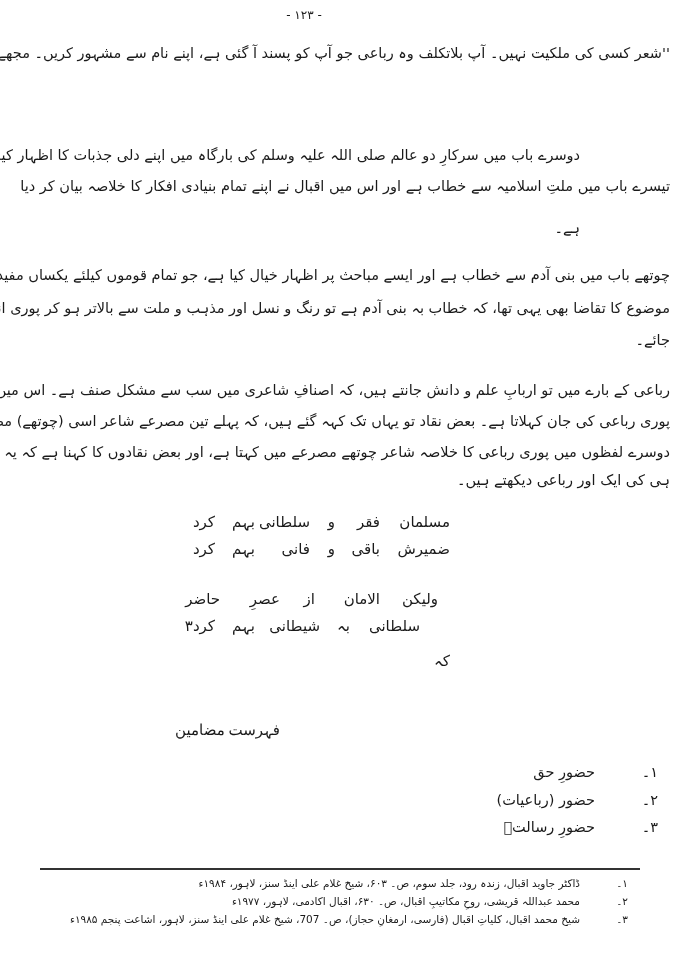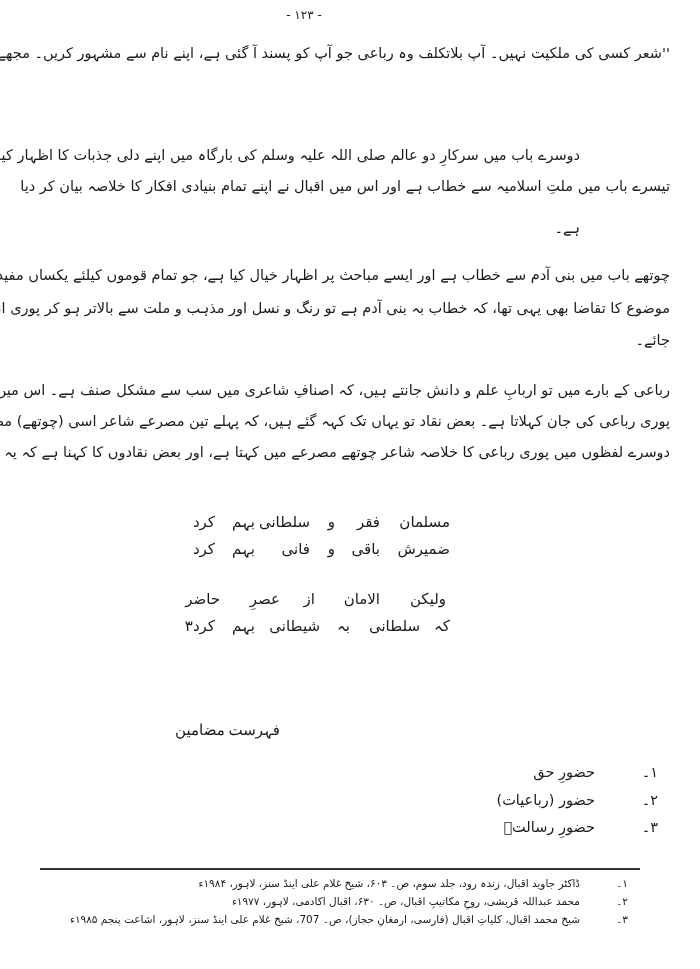--- a/index.html
+++ b/index.html
@@ -37,47 +37,48 @@
   <div class="ln" style="right:30px; top:176px;">تیسرے باب میں ملتِ اسلامیہ سے خطاب ہے اور  اس میں اقبال نے اپنے تمام بنیادی افکار کا خلاصہ بیان کر دیا</div>
   <div class="ln" style="right:120px; top:218px;">ہے۔</div>
 
   <div class="ln" style="right:30px; top:265px;">چوتھے باب میں بنی آدم سے خطاب  ہے اور ایسے مباحث پر اظہار خیال کیا ہے، جو تمام قوموں کیلئے یکساں مفید ہو سکتے ہیں۔</div>
   <div class="ln" style="right:30px; top:298px;">موضوع کا تقاضا بھی یہی تھا، کہ خطاب بہ بنی آدم ہے تو رنگ و نسل اور مذہب و ملت سے بالاتر ہو کر پوری  انسانیت کی فلاح کے لیے بات کی</div>
   <div class="ln" style="right:30px; top:330px;">جائے۔</div>
 
   <div class="ln" style="right:30px; top:380px;">رباعی کے بارے میں تو اربابِ علم و دانش جانتے ہیں، کہ اصنافِ شاعری میں سب سے مشکل صنف ہے۔ اس میں چوتھا مصرعہ</div>
   <div class="ln" style="right:30px; top:411px;">پوری رباعی کی جان کہلاتا ہے۔ بعض نقاد تو یہاں تک کہہ گئے ہیں، کہ پہلے تین مصرعے شاعر اسی (چوتھے) مصرعے کے لیے کہتا ہے۔</div>
   <div class="ln" style="right:30px; top:442px;">دوسرے لفظوں میں پوری رباعی کا خلاصہ شاعر چوتھے مصرعے میں کہتا ہے، اور بعض نقادوں کا کہنا ہے کہ یہ مصرعہ قیامت کا ہوتا ہے۔ اقبال</div>
+  <div class="ln" style="right:30px; top:470px;">ہی کی ایک اور رباعی  دیکھتے ہیں۔</div>
 
   <div>
     <div class="verse" style="left:210px; top:513px; width:240px; height:22px;">
       <span style="right:0px;">مسلمان</span>
       <span style="right:70px;">فقر</span>
       <span style="right:115px;">و</span>
       <span style="right:140px;">سلطانی</span>
       <span style="right:195px;">بہم</span>
       <span style="right:235px;">کرد</span>
     </div>
     <div class="verse" style="left:210px; top:540px; width:240px; height:22px;">
       <span style="right:0px;">ضمیرش</span>
       <span style="right:70px;">باقی</span>
       <span style="right:115px;">و</span>
       <span style="right:140px;">فانی</span>
       <span style="right:195px;">بہم</span>
       <span style="right:235px;">کرد</span>
     </div>
     <div class="verse" style="left:210px; top:590px; width:240px; height:22px;">
-      <span style="right:4px;text-align:center;">ولیکن</span>
+      <span style="right:12px;text-align:center;">ولیکن</span>
       <span style="right:70px;">الامان</span>
       <span style="right:135px;">از</span>
       <span style="right:170px;">عصرِ</span>
       <span style="right:230px;">حاضر</span>
     </div>
     <div class="verse" style="left:210px; top:617px; width:240px; height:22px;">
-      <span style="right:0px;">کہ</span>
+      <span style="right:0px;margin-top:35px;">کہ</span>
       <span style="right:30px;">سلطانی</span>
       <span style="right:100px;">بہ</span>
       <span style="right:130px;">شیطانی</span>
       <span style="right:195px;">بہم</span>
       <span style="right:235px;">کرد۳</span>
     </div>
   </div>
 
   <div class="ln toc-title" style="right:420px; top:720px;font-family:Liberation Serif, serif;">فہرست مضامین</div>
 

